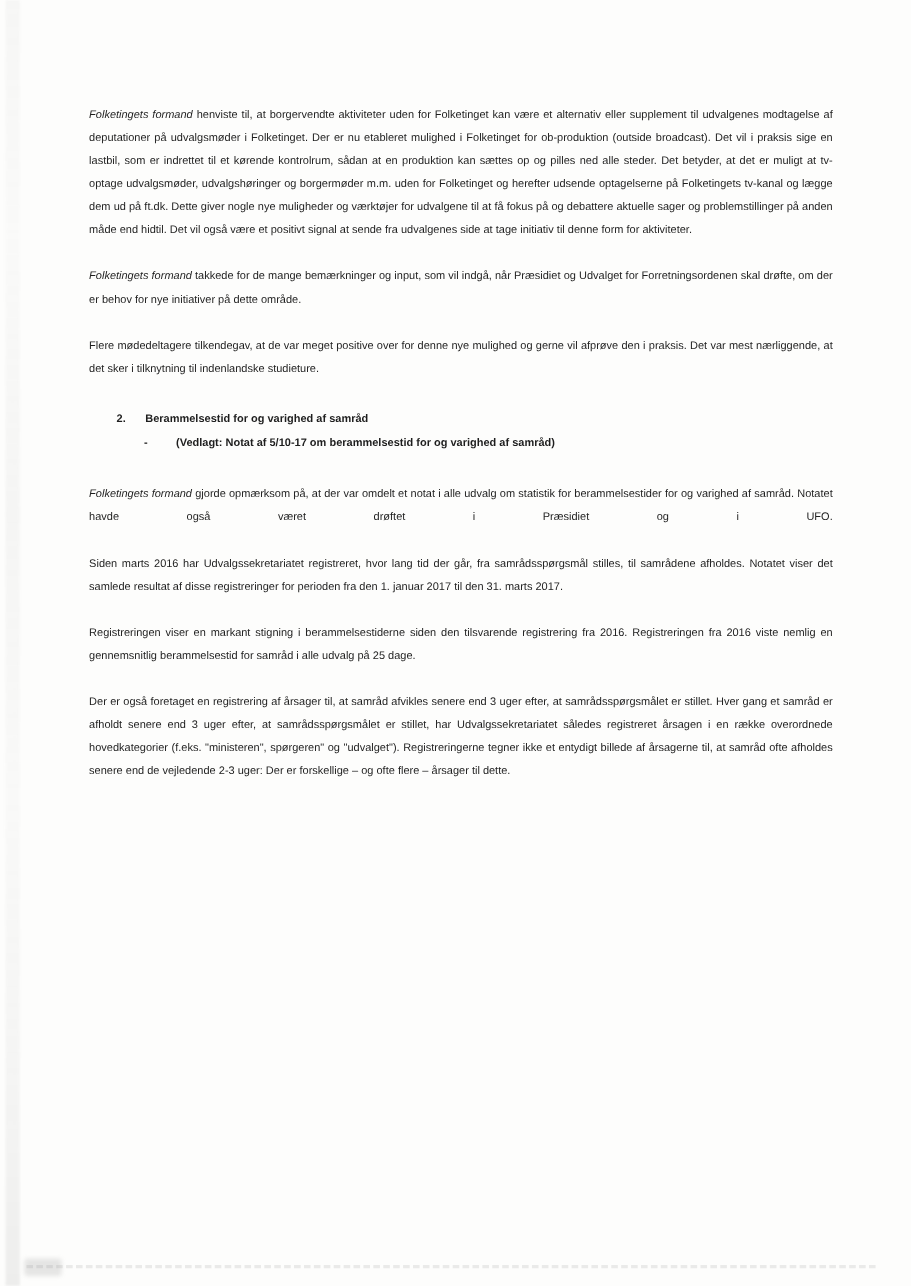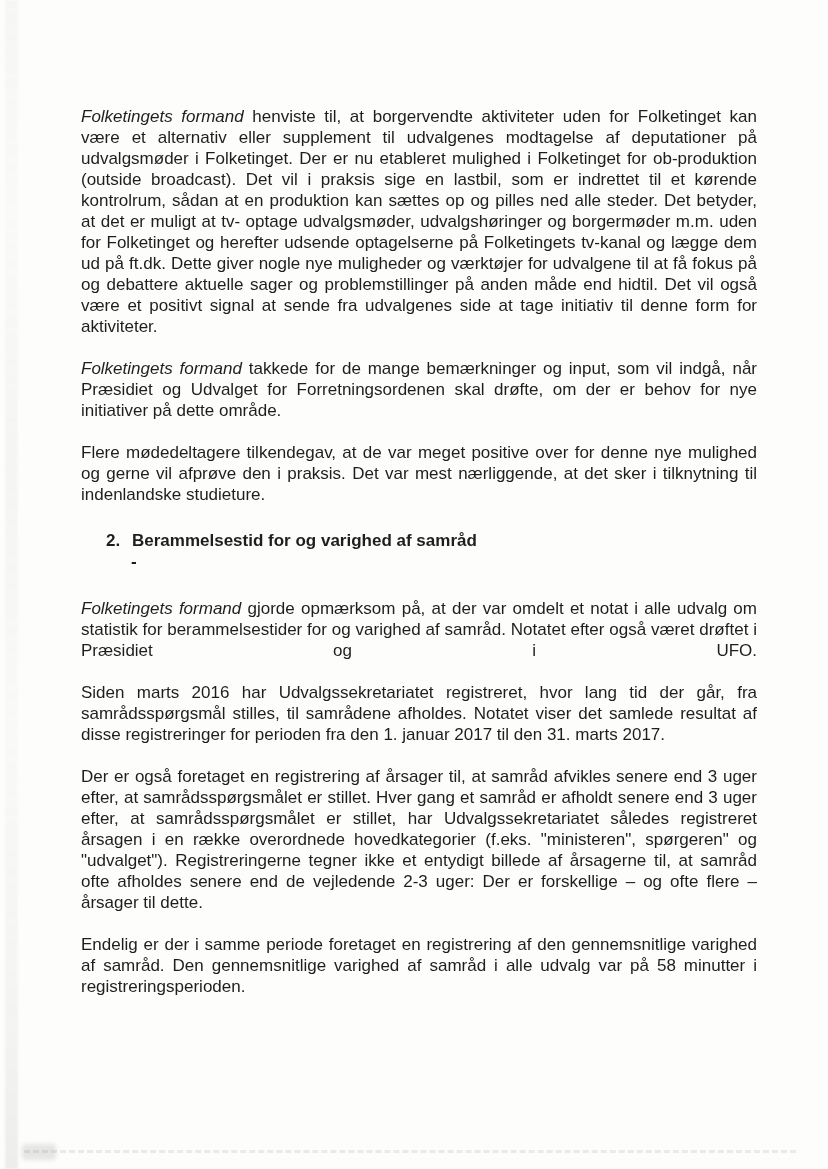--- a/index.html
+++ b/index.html
@@ -44,23 +44,23 @@
     left: 22px; top: 1144px;
     width: 34px; height: 16px;
     background: rgba(120,120,120,0.18);
     border-radius: 3px;
     filter: blur(2px);
     pointer-events: none;
   }
   .content {
     position: absolute;
     left: 81px;
-    top: 106px;
+    top: 94px;
     width: 676px;
-    font-size: 17px;
+    font-size: 10px;
     line-height: 21px;
     text-align: justify;
   }
   p.para {
     margin: 0 0 21px 0;
   }
   p.para.justify-last {
     text-align-last: justify;
   }
   .lead-italic {
@@ -104,27 +104,28 @@
   <p class="para"><span>Flere mødedeltagere tilkendegav, at de var meget positive over for denne nye mulighed og gerne vil afprøve den i praksis. Det var mest nærliggende, at det sker i tilknytning til indenlandske studieture.</span></p>
 
 
   <div class="heading">
     <div class="heading-line1">
       <span class="heading-number">2.</span>
       <span>Berammelsestid for og varighed af samråd</span>
     </div>
     <div class="heading-line2">
       <span class="heading-dash">-</span>
+      <span>(Vedlagt: Notat af 5/10-17 om berammelsestid for og varighed af samråd)</span>
     </div>
   </div>
 
-  <p class="para justify-last"><span class="lead-italic">Folketingets formand</span><span> gjorde opmærksom på, at der var omdelt et notat i alle udvalg om statistik for berammelsestider for og varighed af samråd.  Notatet efter også været drøftet i Præsidiet og i UFO.</span></p>
+  <p class="para justify-last"><span class="lead-italic">Folketingets formand</span><span> gjorde opmærksom på, at der var omdelt et notat i alle udvalg om statistik for berammelsestider for og varighed af samråd.  Notatet havde også været drøftet i Præsidiet og i UFO.</span></p>
 
   <p class="para"><span>Siden marts 2016 har Udvalgssekretariatet registreret, hvor lang tid der går, fra samrådsspørgsmål stilles, til samrådene afholdes. Notatet viser det samlede resultat af disse registreringer for perioden fra den 1. januar 2017 til den 31. marts 2017.</span></p>
 
 
+  <p class="para"><span>Registreringen viser en markant stigning i berammelsestiderne siden den tilsvarende registrering fra 2016. Registreringen fra 2016 viste nemlig en gennemsnitlig berammelsestid for samråd i alle udvalg på 25 dage.</span></p>
 
   <p class="para"><span>Der er også foretaget en registrering af årsager til, at samråd afvikles senere end 3 uger efter, at samrådsspørgsmålet er stillet.  Hver gang et samråd er afholdt senere end 3 uger efter, at samrådsspørgsmålet er stillet, har Udvalgssekretariatet således registreret årsagen i en række overordnede hovedkategorier (f.eks. "ministeren", spørgeren" og "udvalget"). Registreringerne tegner ikke et entydigt billede af årsagerne til, at samråd ofte afholdes senere end de vejledende 2-3 uger: Der er forskellige – og ofte flere – årsager til dette.</span></p>
 
-  <p class="para"><span>Endelig er der i samme periode foretaget en registrering af den gennemsnitlige varighed af samråd. Den gennemsnitlige varighed af samråd i alle udvalg var på 58 minutter i registreringsperioden.</span></p>
 
 
 </div>
 
 </body></html>

